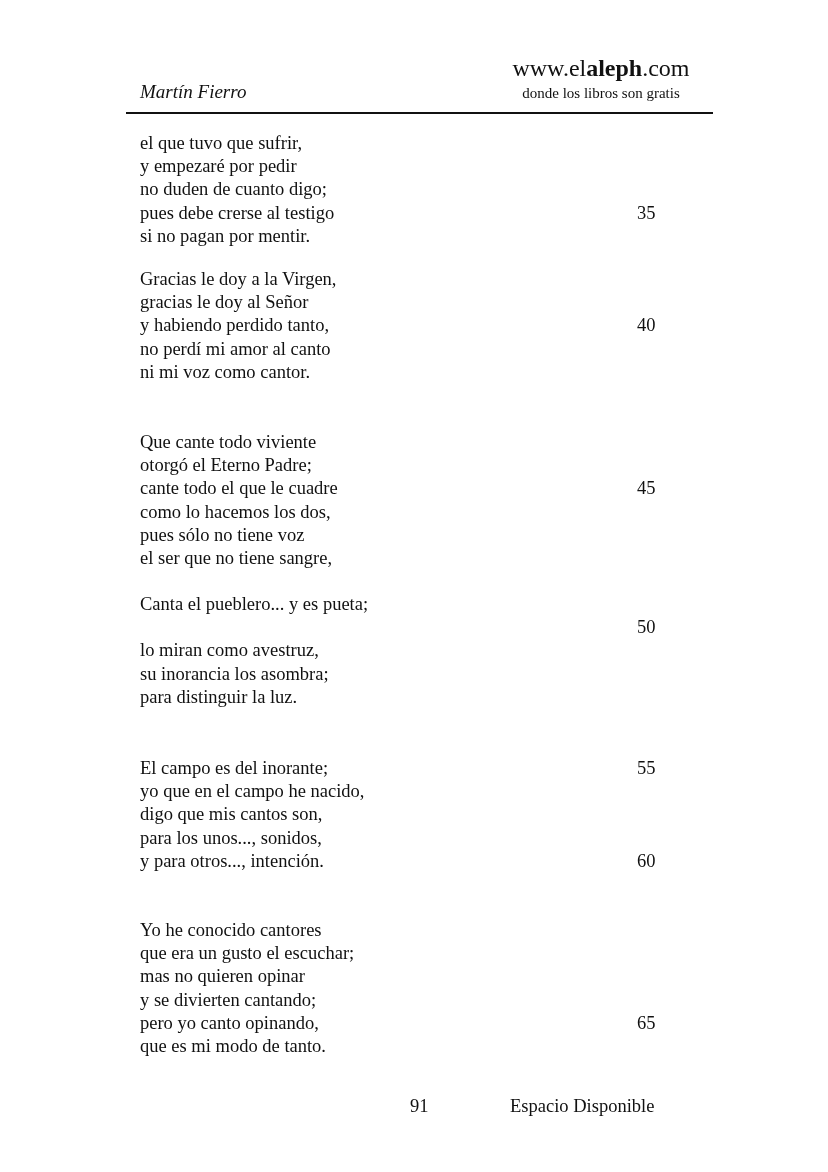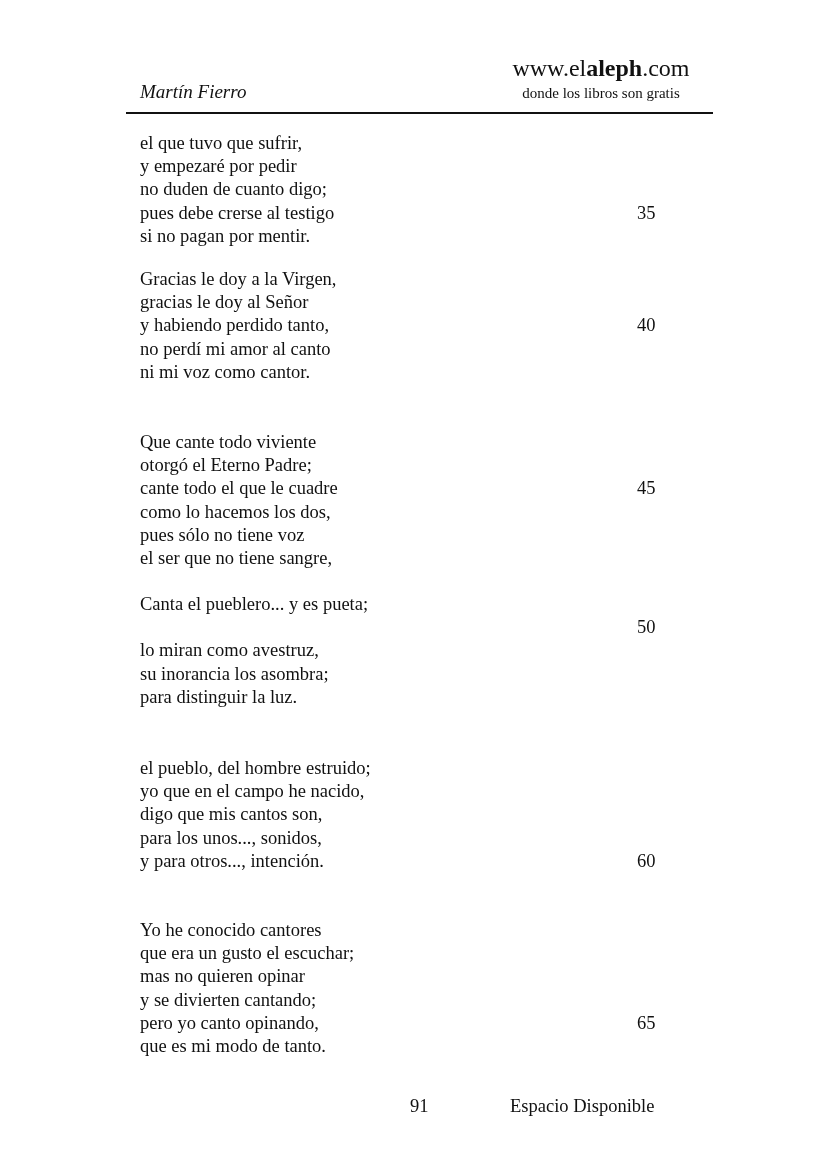--- a/index.html
+++ b/index.html
@@ -134,21 +134,21 @@
 
   <div class="stanza" style="top:593px;">
     <div class="line"><span class="line-text">Canta el pueblero... y es pueta;</span><span class="line-num"></span></div>
     <div class="line"><span class="line-num">50</span></div>
     <div class="line"><span class="line-text">lo miran como avestruz,</span><span class="line-num"></span></div>
     <div class="line"><span class="line-text">su inorancia los asombra;</span><span class="line-num"></span></div>
     <div class="line"><span class="line-text">para distinguir la luz.</span><span class="line-num"></span></div>
   </div>
 
   <div class="stanza" style="top:757px;">
-    <div class="line"><span class="line-text">el pueblo, del hombre estruido;</span><span class="line-num"></span></div>
+    <div class="line"><span class="line-text">El campo es del inorante;</span><span class="line-num">55</span></div>
     <div class="line"><span class="line-text">yo que en el campo he nacido,</span><span class="line-num"></span></div>
     <div class="line"><span class="line-text">digo que mis cantos son,</span><span class="line-num"></span></div>
     <div class="line"><span class="line-text">para los unos..., sonidos,</span><span class="line-num"></span></div>
     <div class="line"><span class="line-text">y para otros..., intención.</span><span class="line-num">60</span></div>
   </div>
 
   <div class="stanza" style="top:919px;">
     <div class="line"><span class="line-text">Yo he conocido cantores</span><span class="line-num"></span></div>
     <div class="line"><span class="line-text">que era un gusto el escuchar;</span><span class="line-num"></span></div>
     <div class="line"><span class="line-text">mas no quieren opinar</span><span class="line-num"></span></div>

